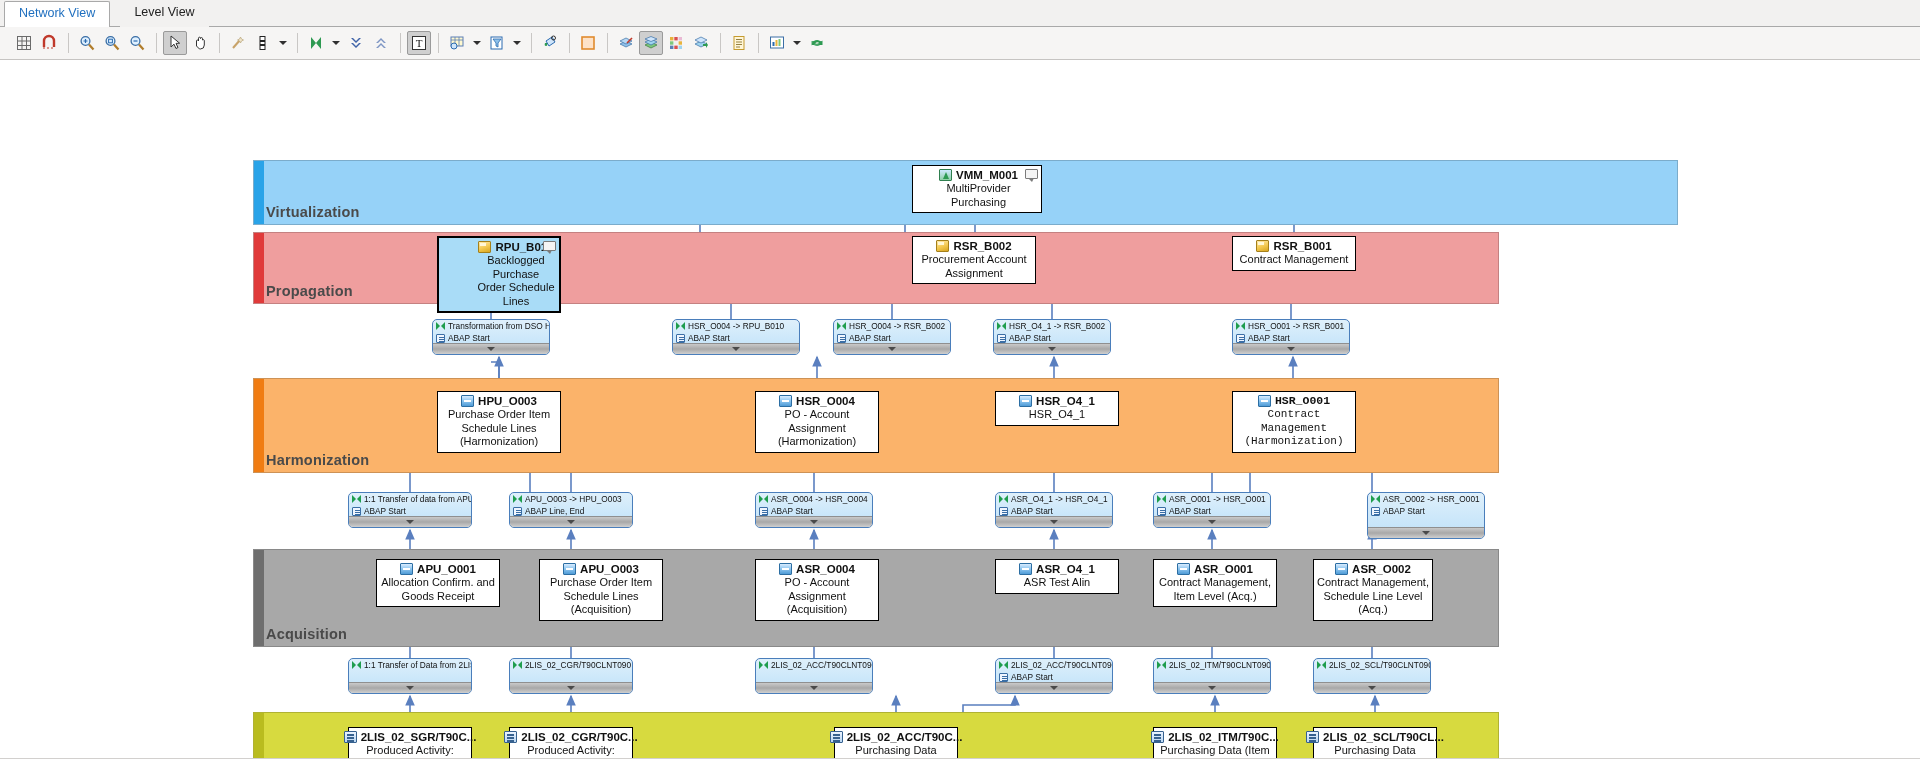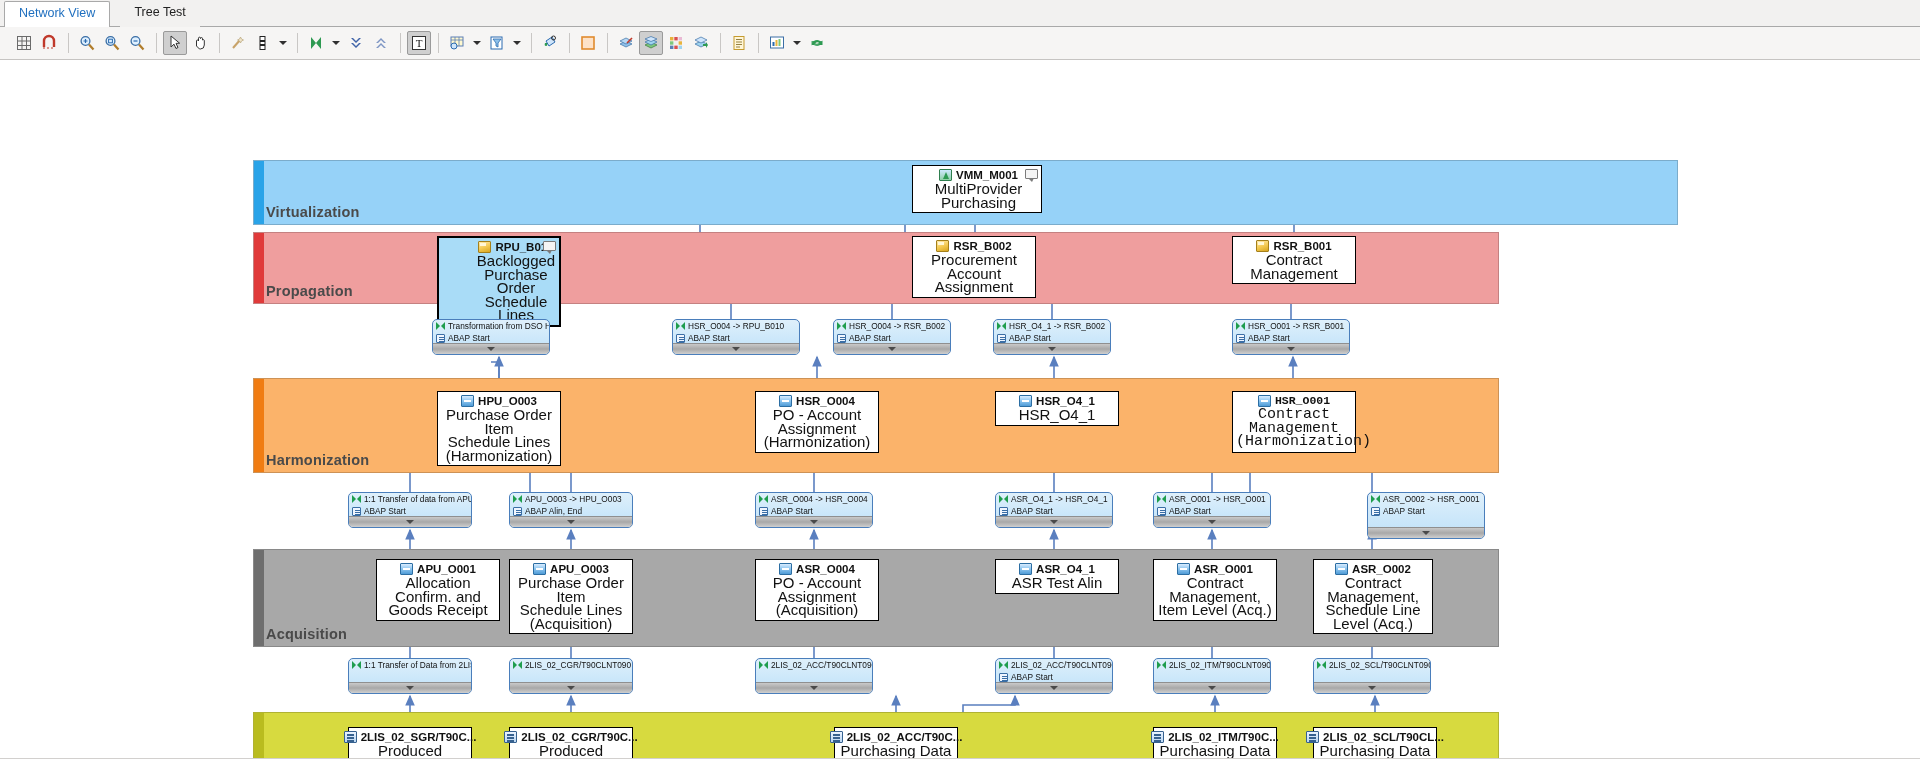--- a/index.html
+++ b/index.html
@@ -100,21 +100,21 @@
     padding: 2px 3px 3px 3px;
   }
   .node.sel { background: #a9dcf7; border: 2px solid #000; padding-left: 37px; }
   .node .ttl {
     font-weight: bold; font-size: 11.5px;
     white-space: nowrap;
     display: flex; align-items: center; justify-content: center;
     gap: 4px;
     line-height: 14px;
   }
-  .node .sub { font-size: 15px; }
+  .node .sub { font-size: 11px; }
 
   
   .ic { display:inline-block; width: 13px; height: 12px; position: relative; flex: 0 0 auto; }
   .ic-cube { background: linear-gradient(160deg,#ffe9a8 0%,#f3c84e 55%,#d7a521 100%); border: 1px solid #a5801a; border-radius: 1px; }
   .ic-cube:after { content:""; position:absolute; left:1px; top:1px; right:4px; height:3px; background:#fff7d6; }
   .ic-dso { background: linear-gradient(180deg,#d8ecff 0%,#8bc4ef 50%,#4f9bd6 100%); border: 1px solid #2c6ea3; border-radius: 1px; }
   .ic-dso:after { content:""; position:absolute; left:2px; top:4px; right:2px; height:2px; background:#ffffff; }
   .ic-mp { background: linear-gradient(180deg,#cfe9ff 0%,#8fd0a6 100%); border: 1px solid #2f7f4f; border-radius: 1px; }
   .ic-mp:after { content:""; position:absolute; left:3px; top:2px; width:0; height:0; border-left:3px solid transparent;border-right:3px solid transparent;border-bottom:7px solid #2e9a52; }
   .ic-ds { background: linear-gradient(180deg,#eaf3ff 0%,#b9d6f2 100%); border: 1px solid #36618f; border-radius: 1px; }
@@ -171,21 +171,21 @@
   #bottombar {
     position:absolute; left:0; bottom:0; width:1920px; height:14px;
     background:#ffffff; border-top:1px solid #d2d0ce;
   }
 </style>
 </head>
 <body>
 
 <div id="tabstrip">
     <div class="tab active" style="left: 4px;">Network View</div>
-    <div class="tab" style="left: 120.4px;">Tree Test</div>
+    <div class="tab" style="left: 120.4px;">Level View</div>
   </div>
 
 <div id="toolbar">
     <div class="tb-item">
       <svg width="18" height="18" viewBox="0 0 18 18">
         <g stroke="#6b6b6b" fill="none" stroke-width="1">
           <rect x="2.5" y="2.5" width="13" height="13"></rect>
           <path d="M7 2.5V15.5M11.5 2.5V15.5M2.5 7H15.5M2.5 11.5H15.5"></path>
         </g>
       </svg>
@@ -554,21 +554,21 @@
         <div class="sub">(Harmonization)</div>
       </div>
       <div class="node" style="left: 348px; top: 499px; width: 124px; min-height: 46px; margin-left: 28px;">
         <div class="ttl">
           <span class="ic ic-dso"></span>
           <span>APU_O001</span>
         </div>
         <div class="sub">Allocation Confirm. and</div>
         <div class="sub">Goods Receipt</div>
       </div>
-      <div class="node" style="left: 509px; top: 499px; width: 124px; min-height: 60px;">
+      <div class="node" style="left: 539px; top: 499px; width: 124px; min-height: 60px;">
         <div class="ttl">
           <span class="ic ic-dso"></span>
           <span>APU_O003</span>
         </div>
         <div class="sub">Purchase Order Item</div>
         <div class="sub">Schedule Lines</div>
         <div class="sub">(Acquisition)</div>
       </div>
       <div class="node" style="left: 755px; top: 499px; width: 124px; min-height: 46px;">
         <div class="ttl">
@@ -719,21 +719,21 @@
           <i></i>
         </div>
       </div>
       <div class="xform" style="left: 509px; top: 432px; width: 124px; height: 36px;">
         <div class="r">
           <span class="ic-flag"></span>
           <span>APU_O003 -&gt; HPU_O003</span>
         </div>
         <div class="r">
           <span class="ic-abap"></span>
-          <span>ABAP Alin, End</span>
+          <span>ABAP Line, End</span>
         </div>
         <div class="foot">
           <i></i>
         </div>
       </div>
       <div class="xform" style="left: 755px; top: 432px; width: 118px; height: 36px;">
         <div class="r">
           <span class="ic-flag"></span>
           <span>ASR_O004 -&gt; HSR_O004</span>
         </div>

